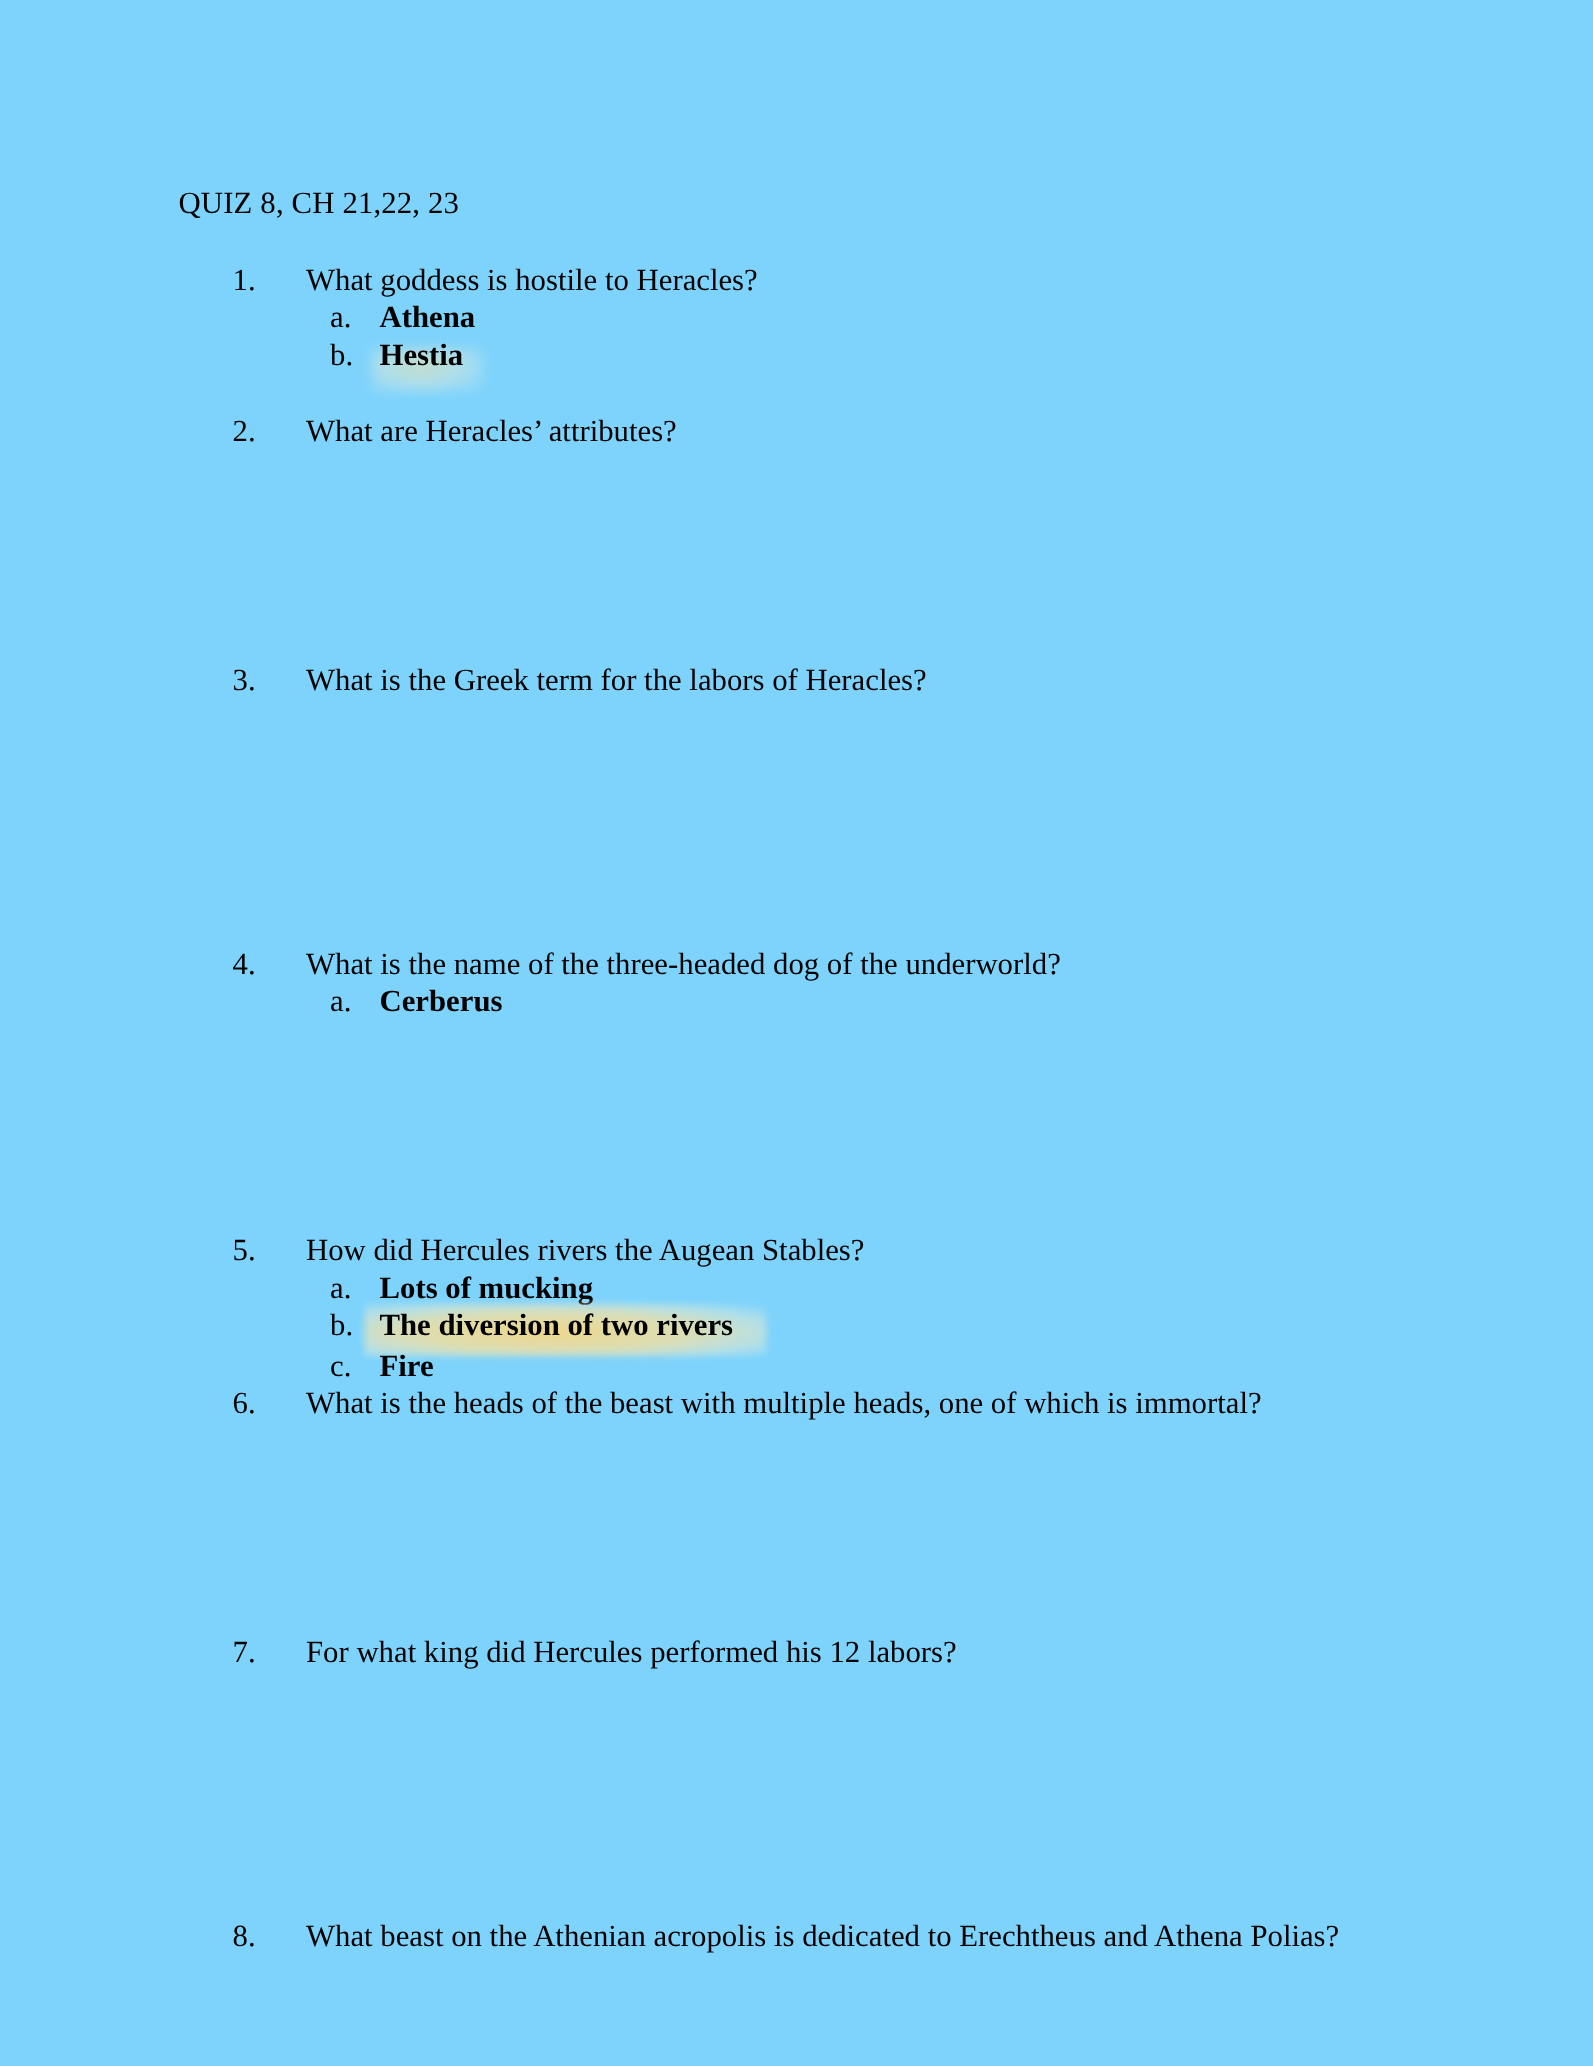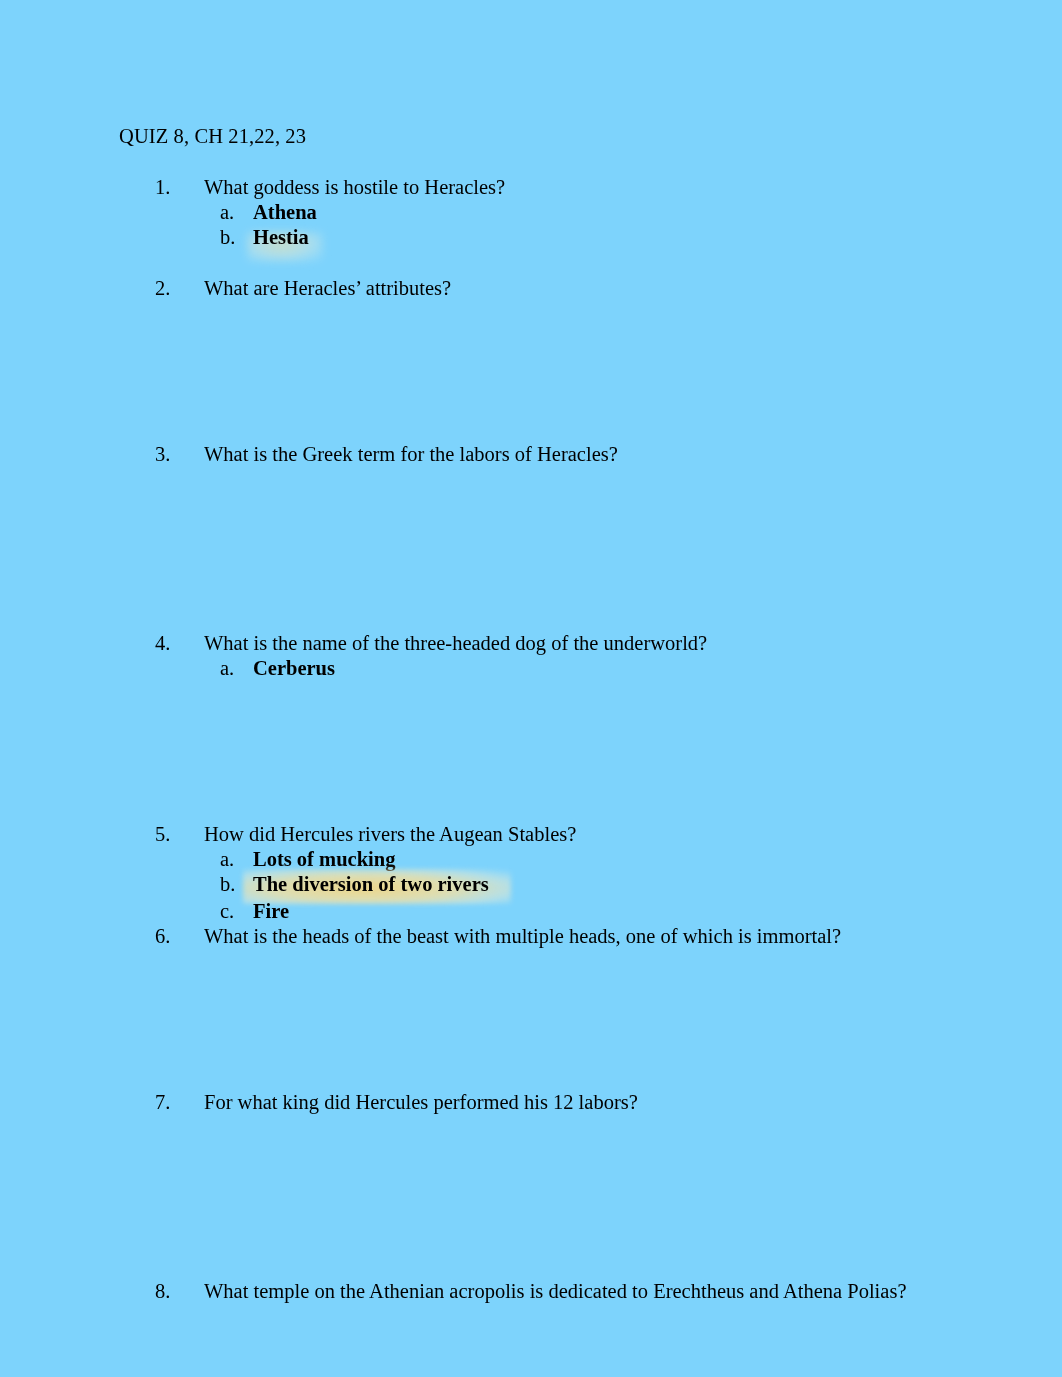--- a/index.html
+++ b/index.html
@@ -184,17 +184,17 @@
       <span class="q-text">What is the heads of the beast with multiple heads, one of which is immortal?</span>
     </div>
 
     <div class="q-row" id="q6" style="top: 1090px;">
       <span class="q-num">7.</span>
       <span class="q-text">For what king did Hercules performed his 12 labors?</span>
     </div>
 
     <div class="q-row" id="q7" style="top: 1279px;">
       <span class="q-num">8.</span>
-      <span class="q-text">What temple on the Athenian acropolis is dedicated to Erechtheus and Athena Polias?</span>
+      <span class="q-text">What beast on the Athenian acropolis is dedicated to Erechtheus and Athena Polias?</span>
     </div>
 
   </div>
 </div>
 
 </body></html>

